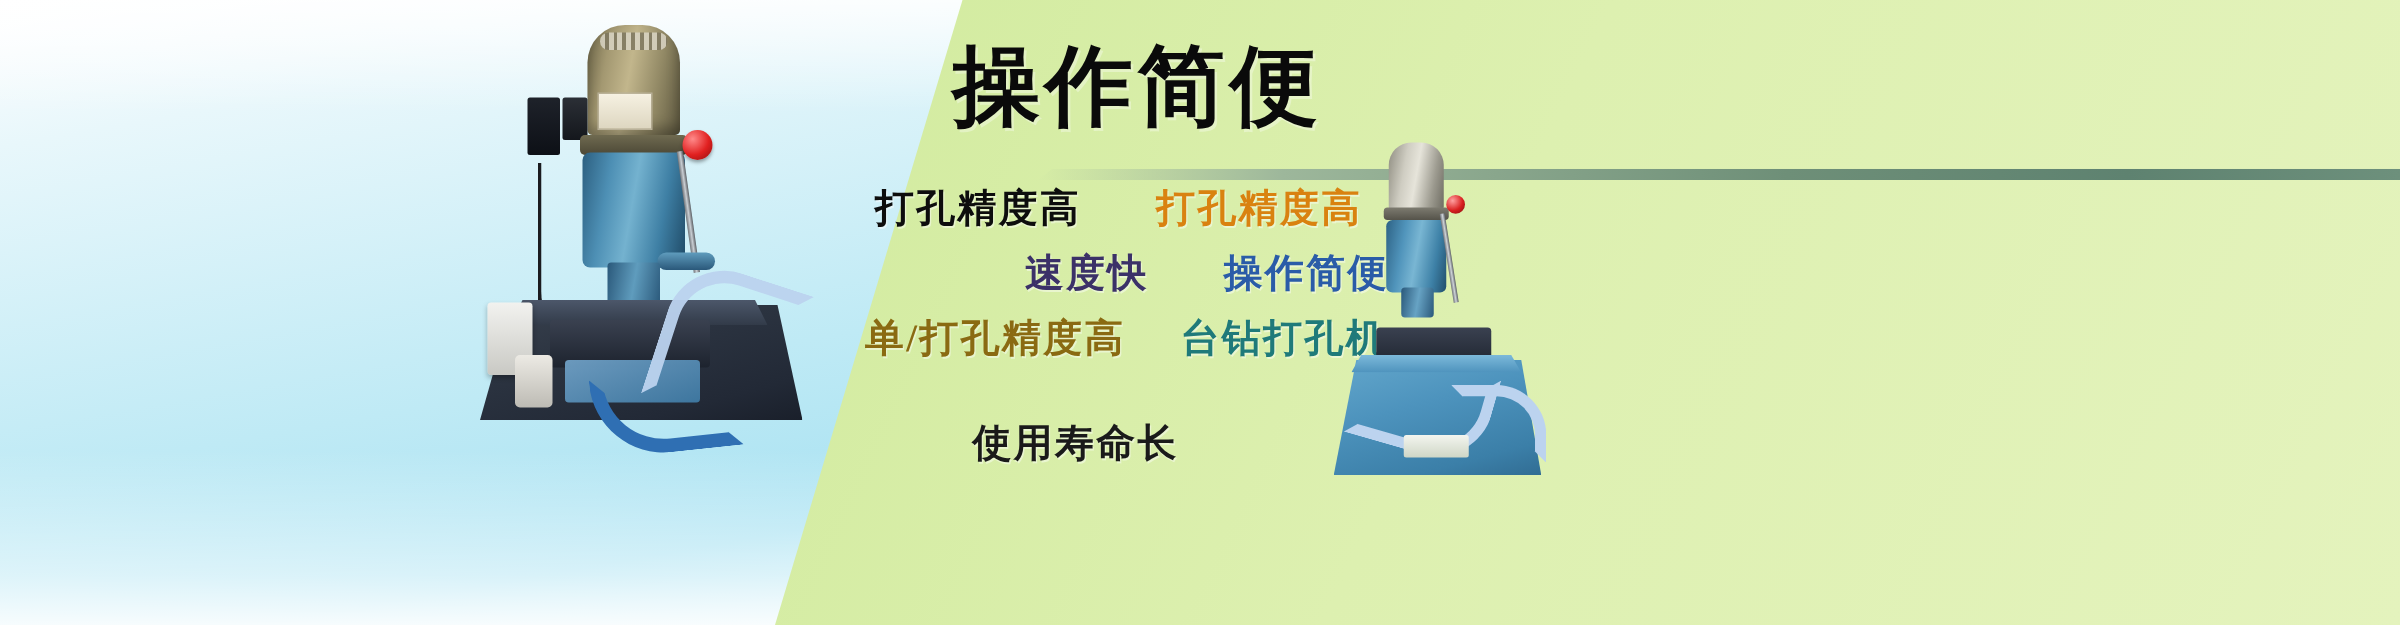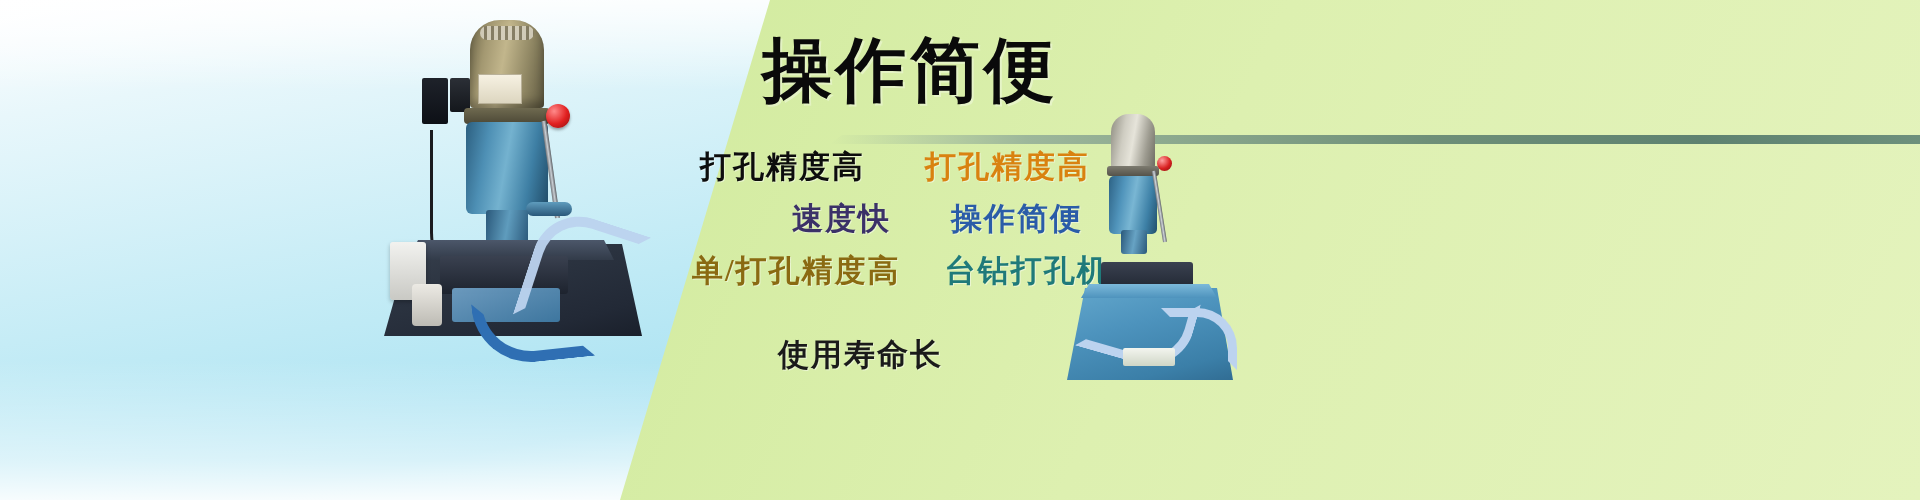--- a/index.html
+++ b/index.html
@@ -43,21 +43,21 @@
   
   .frow{position:absolute;white-space:nowrap;}
   .feat{
     font-size:31px;font-weight:bold;letter-spacing:2px;
     display:inline-block;
     text-shadow:1px 1px 0 rgba(255,255,255,.45);
     text-align:right;
   }
   #r1{top:146px;left:700px;}
   #r1 .gap{display:inline-block;width:52px;}
-  #r2{top:198px;left:792px;}
+  #r2{top:198px;left:820px;}
   #r2 .gap{display:inline-block;width:52px;}
   #r3{top:250px;left:692px;}
   #r3 .gap{display:inline-block;width:36px;}
   #r4{top:304px;left:778px;margin-top:30px;}
 
   
   .machine{position:absolute;}
 
   
   #mLeft{left:378px;top:12px;width:270px;height:348px;}

